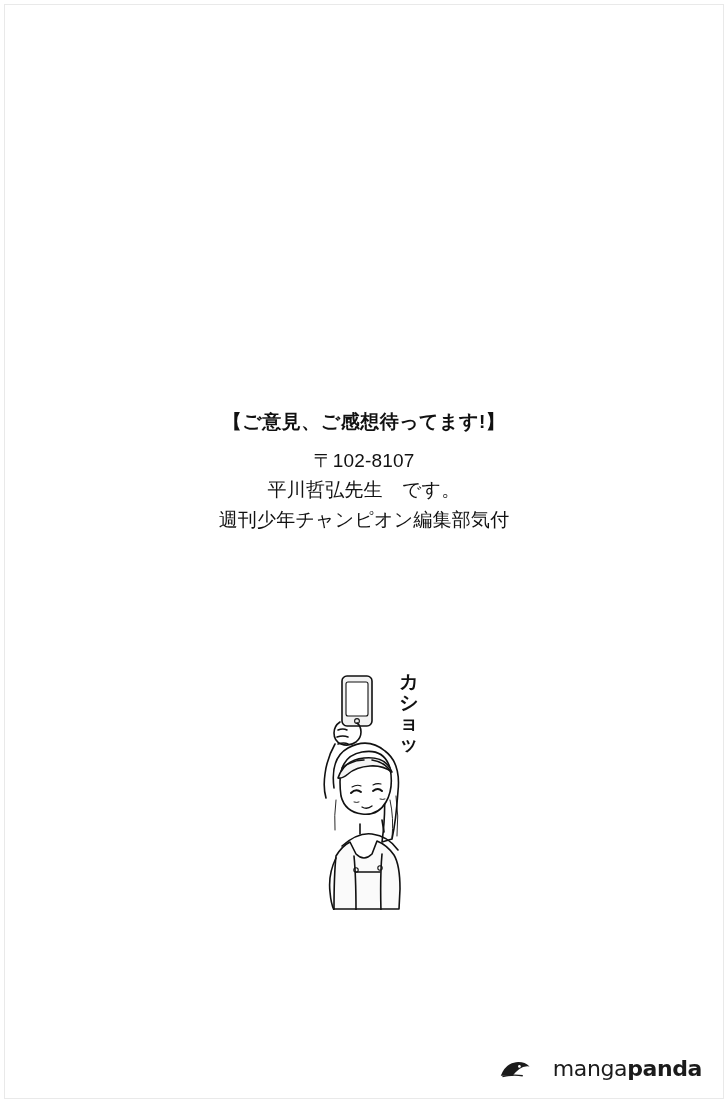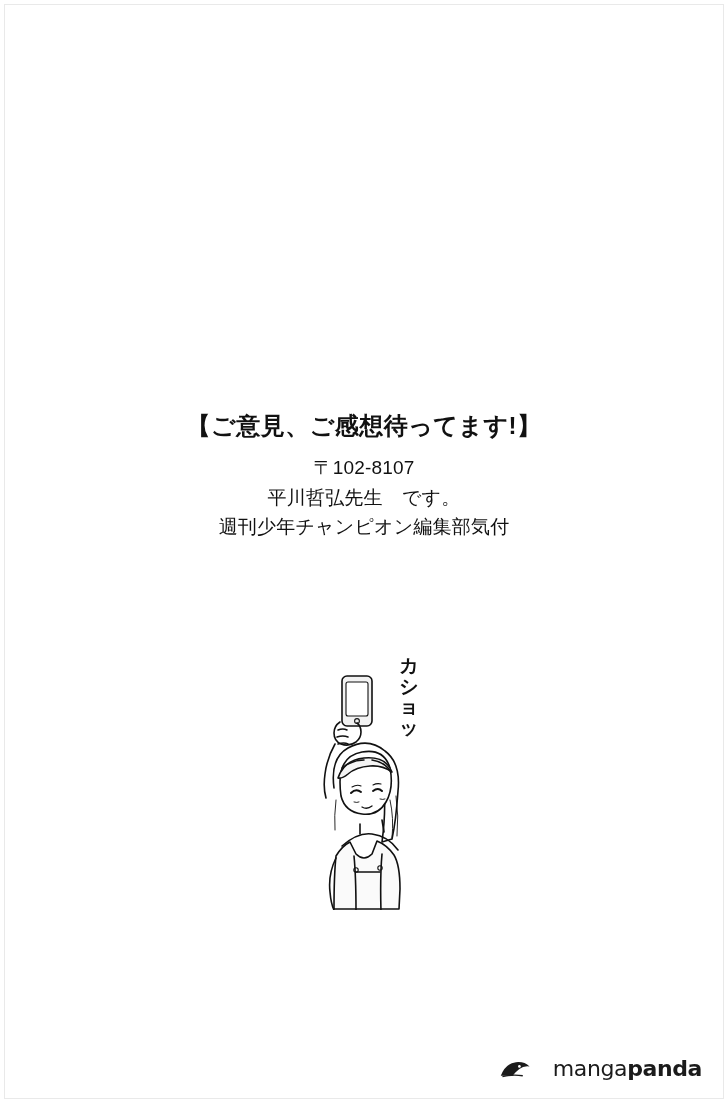--- a/index.html
+++ b/index.html
@@ -42,21 +42,21 @@
   #firstpub-block { top: 228px; }
   #contact-block { top: 408px; }
 
   .heading {
     font-size: 22px;
     font-weight: bold;
     letter-spacing: 0.5px;
     margin: 0 0 6px 0;
   }
   .heading-lg {
-    font-size: 24px;
+    font-size: 19px;
     font-weight: bold;
     letter-spacing: 0.5px;
     margin: 0 0 10px 0;
   }
   .line {
     font-size: 19px;
     margin: 1px 0;
     letter-spacing: 0.2px;
   }
   .line.small {
@@ -81,21 +81,21 @@
     left: 272px;
     top: 660px;
     width: 180px;
     height: 250px;
   }
   #illustration svg { display: block; }
 
   .sfx {
     position: absolute;
     left: 394px;
-    top: 656px;
+    top: 672px;
     width: 30px;
     font-size: 19px;
     font-weight: bold;
     line-height: 1.08;
     text-align: center;
     letter-spacing: 0;
   }
 
   
   #footer-logo {

